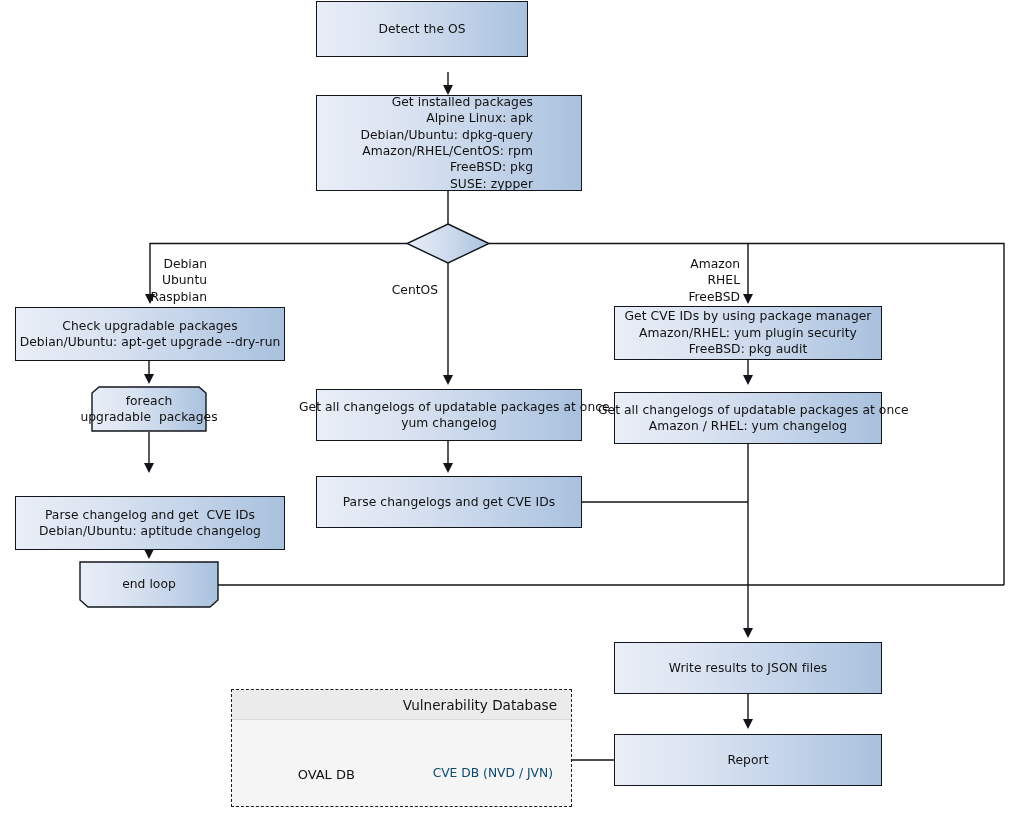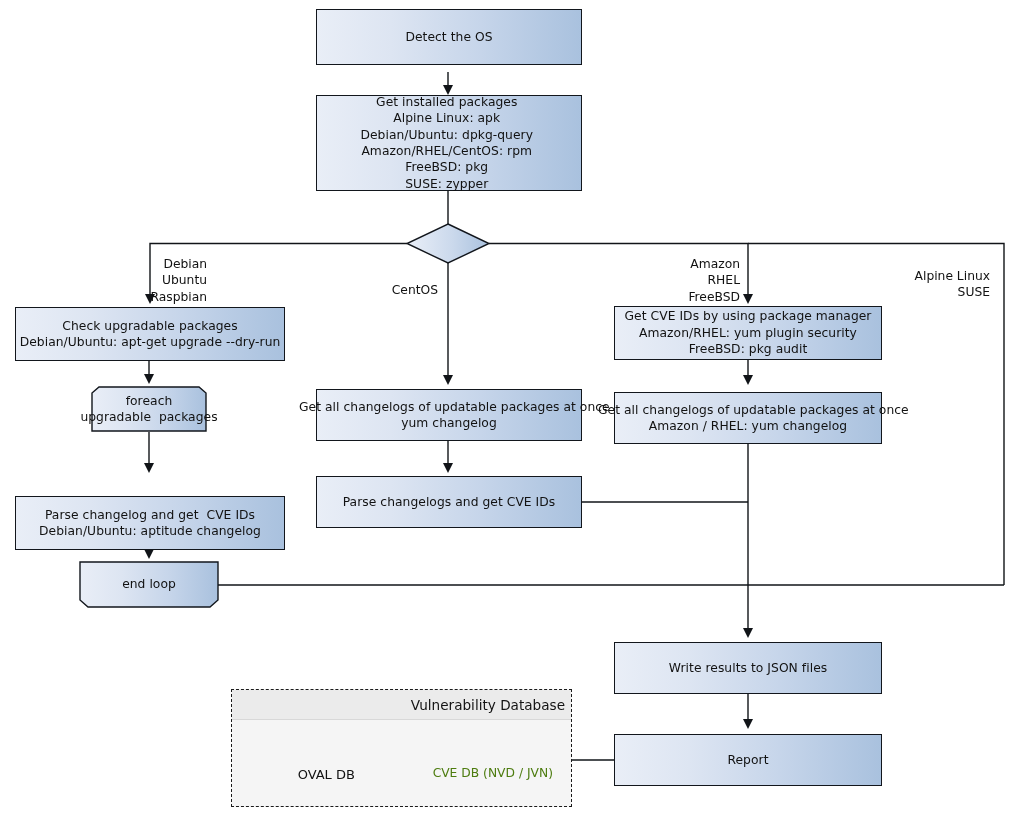--- a/index.html
+++ b/index.html
@@ -26,21 +26,21 @@
     align-items:center;
     justify-content:center;
     text-align:center;
     font-size:12.3px;
     line-height:16.4px;
     letter-spacing:0.05px;
     white-space:pre;
     color:#121212;
   }
   .node .txt{display:block;white-space:pre;}
-  .node.right .txt{}
+  .node.right .txt{text-align:right;}
   .node.overflow .txt{position:relative;width:300px;}
 
   
   .loop-start{
     border:none;
     background:none;
   }
   .loop-end{
     border:none;
     background:none;
@@ -66,21 +66,21 @@
   }
   .groupbox .ghead{
     position:absolute;
     left:0;right:0;top:0;
     height:30px;
     background:#ebebeb;
     border-bottom:1px solid #d8d8d8;
     display:flex;
     align-items:center;
     justify-content:flex-end;
-    padding-right:6px;
+    padding-right:14px;
     box-sizing:border-box;
     font-size:13.6px;
     color:#131313;
     white-space:pre;
   }
 </style>
 </head>
 <body>
 
 <div id="canvas">
@@ -166,21 +166,21 @@
       <polygon points="149,384 144,374 154,374"></polygon>
       <polygon points="149,473 144,463 154,463"></polygon>
       <polygon points="149,559 144,549 154,549"></polygon>
       <polygon points="448,473 443,463 453,463"></polygon>
       <polygon points="748,385 743,375 753,375"></polygon>
       <polygon points="748,638 743,628 753,628"></polygon>
       <polygon points="748,729 743,719 753,719"></polygon>
     </g>
   </svg>
 
-  <div class="node" style="left:316px;top:9px;width:266px;height:56px;">
+  <div class="node" style="left:316px;top:1px;width:212px;height:56px;">
     <span class="txt">Detect the OS</span>
   </div>
 
   <div class="node right" style="left:316px;top:95px;width:266px;height:96px;justify-content:flex-end;padding-right:48px;">
     <span class="txt">Get installed packages
 Alpine Linux: apk
 Debian/Ubuntu: dpkg-query
 Amazon/RHEL/CentOS: rpm
 FreeBSD: pkg
 SUSE: zypper</span>
@@ -242,32 +242,28 @@
   <div class="blabel" style="left:325px;top:265px;width:113px;">
     <span>CentOS</span>
   </div>
 
   <div class="blabel" style="left:590px;top:239px;width:150px;">
     <span>Amazon
 RHEL
 FreeBSD</span>
   </div>
 
-  <div class="blabel" style="left:850px;top:251px;width:140px;">
-    <span>Alpine Linux
-SUSE</span>
-  </div>
 
   <div class="groupbox" style="left:231px;top:689px;width:341px;height:118px;">
     <div class="ghead">
       <span>Vulnerability Database</span>
     </div>
   </div>
 
   <div class="cyl-label" style="position:absolute;left:249px;top:752px;width:138px;text-align:center;font-size:13px;color:#121212;white-space:pre;">
     <span>OVAL DB</span>
   </div>
 
-  <div class="cyl-label" style="position:absolute;left:414px;top:752px;width:142px;text-align:center;font-size:12.3px;color:#4d7c0f;white-space:pre;">
+  <div class="cyl-label" style="position:absolute;left:414px;top:752px;width:142px;text-align:center;font-size:12.3px;color:#0c4a6e;white-space:pre;">
     <span>CVE DB (NVD / JVN)</span>
   </div>
 
 </div>
 
 </body></html>

